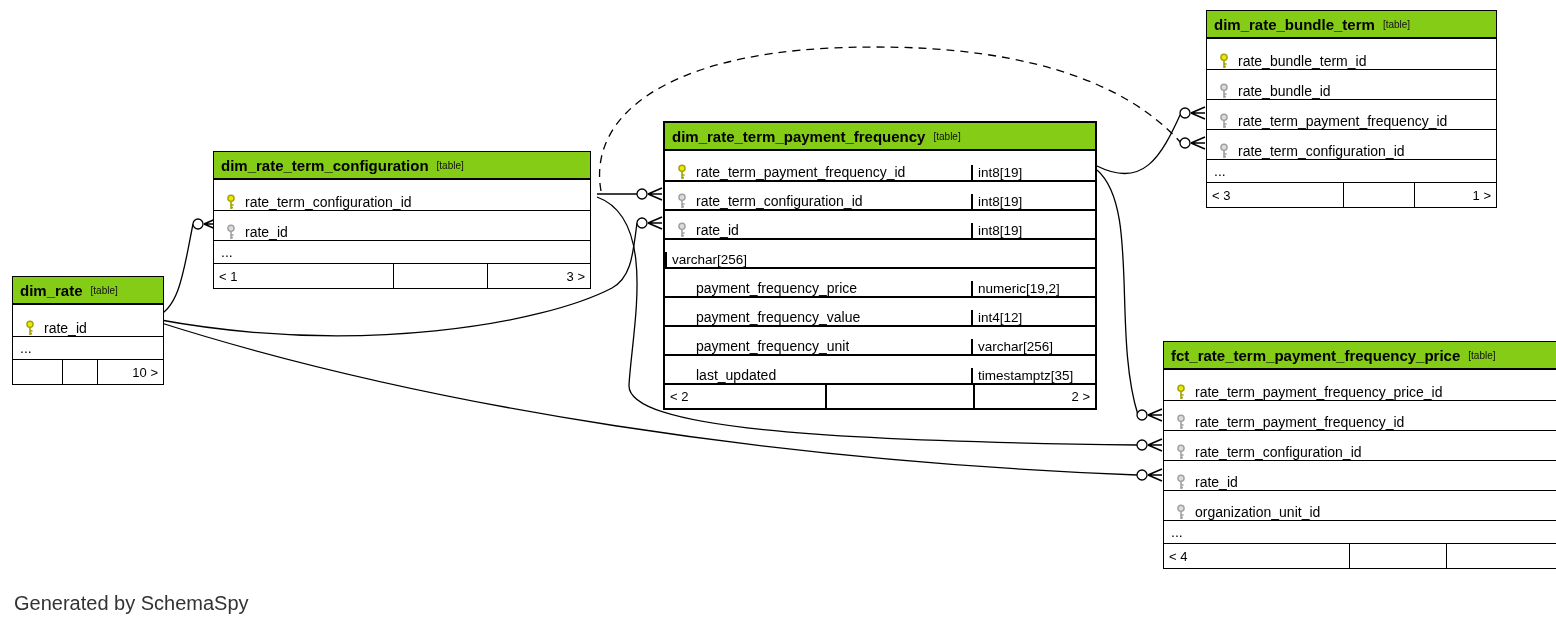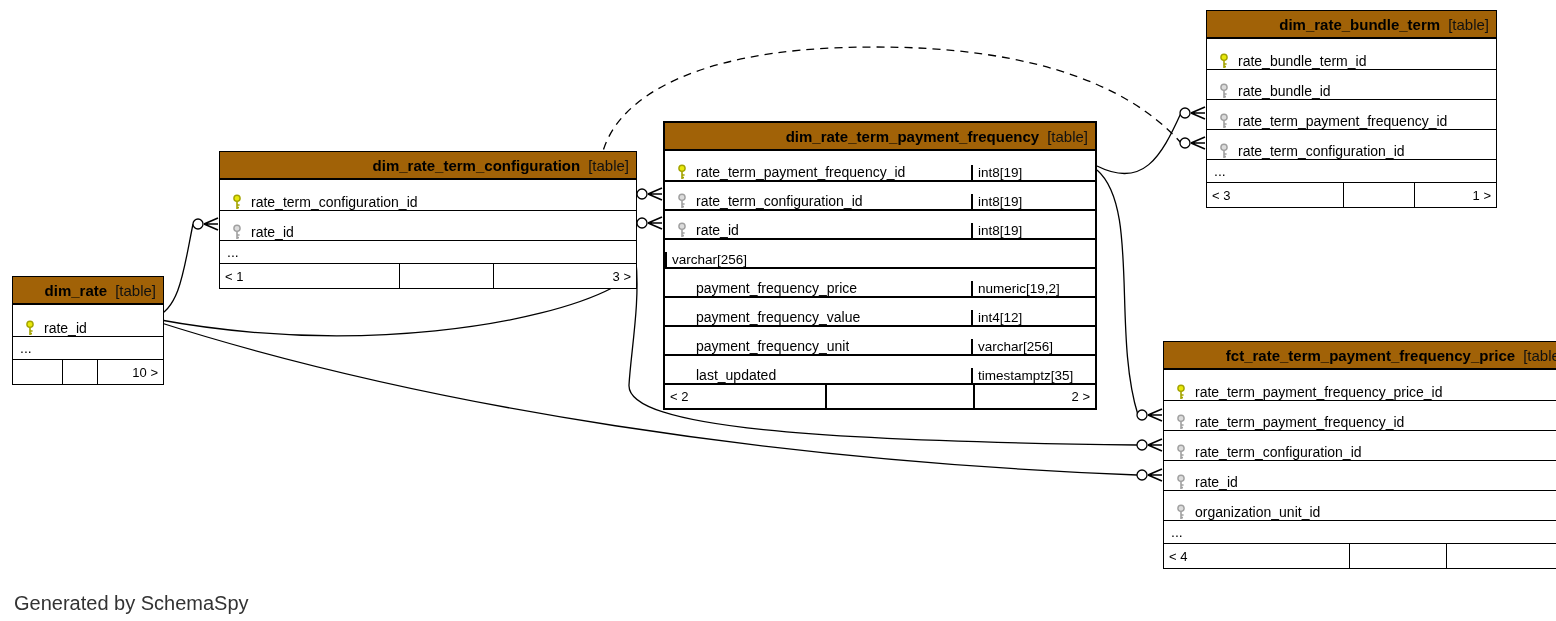--- a/index.html
+++ b/index.html
@@ -6,46 +6,46 @@
   .canvas{
     position:relative;width:1556px;height:621px;background:#ffffff;overflow:hidden;
     font-family:"Liberation Sans",sans-serif;color:#000;
   }
   #edges{position:absolute;left:0;top:0;width:1556px;height:621px;pointer-events:none;}
   .tbl{
     position:absolute;box-sizing:border-box;background:#fff;
     border:var(--bw,1px) solid #000;
   }
   .hdr{
-    display:flex;align-items:center;justify-content:flex-end;
-    height:28px;background:#a16207;border-bottom:2px solid #000;
+    display:flex;align-items:center;justify-content:flex-start;
+    height:28px;background:#84cc16;border-bottom:2px solid #000;
     padding:0 7px;box-sizing:border-box;
   }
   .tname{font-weight:bold;font-size:15px;white-space:nowrap;}
-  .badge{font-size:15px;color:#111;white-space:nowrap;padding-left:8px;}
+  .badge{font-size:10px;color:#111;white-space:nowrap;padding-left:8px;}
   .row{
     display:flex;align-items:flex-end;height:var(--rh,30px);box-sizing:border-box;
     font-size:14px;white-space:nowrap;
   }
   .row + .row, .ell, .ftr{border-top:var(--lw,1px) solid #000;}
   .namecell{flex:1;display:flex;align-items:center;padding-left:10px;min-width:0;}
   .keyslot{width:14px;display:inline-flex;justify-content:center;margin-right:7px;flex:none;}
   .cname{overflow:hidden;text-overflow:ellipsis;}
   .ctype{
     width:124px;flex:none;box-sizing:border-box;border-left:var(--lw,1px) solid #000;
     display:flex;align-items:center;padding-left:5px;font-size:13.5px;margin-top:20px;
   }
   .ell{height:23px;display:flex;align-items:center;padding-left:7px;font-size:14px;box-sizing:border-box;}
   .ftr{display:grid;height:25px;box-sizing:border-box;font-size:13px;}
   .ftr span{display:flex;align-items:center;box-sizing:border-box;padding:0 5px;}
   .ftr span + span{border-left:var(--lw,1px) solid #000;}
   .ftr .fr{justify-content:flex-end;}
   
   #t-dim_rate{left:12px;top:276px;width:152px;--rh:31px;}
-  #t-dim_rate_term_configuration{left:219px;top:151px;width:418px;--rh:30px;}
+  #t-dim_rate_term_configuration{left:213px;top:151px;width:378px;--rh:30px;}
   #t-dim_rate_term_payment_frequency{left:663px;top:121px;width:434px;--rh:29px;--bw:2px;--lw:2px;}
   #t-dim_rate_bundle_term{left:1206px;top:10px;width:291px;--rh:30px;}
   #t-fct_rate_term_payment_frequency_price{left:1163px;top:341px;width:409px;--rh:30px;}
   #t-dim_rate .ftr{grid-template-columns:49px 35px 1fr;}
   #t-dim_rate_term_configuration .ftr{grid-template-columns:179px 94px 1fr;}
   #t-dim_rate_term_payment_frequency .ftr{grid-template-columns:160px 148px 1fr;}
   #t-dim_rate_bundle_term .ftr{grid-template-columns:136px 71px 1fr;}
   #t-fct_rate_term_payment_frequency_price .ftr{grid-template-columns:185px 97px 1fr;}
   .note{position:absolute;left:14px;top:592px;font-size:20px;color:#333;}
 </style>

